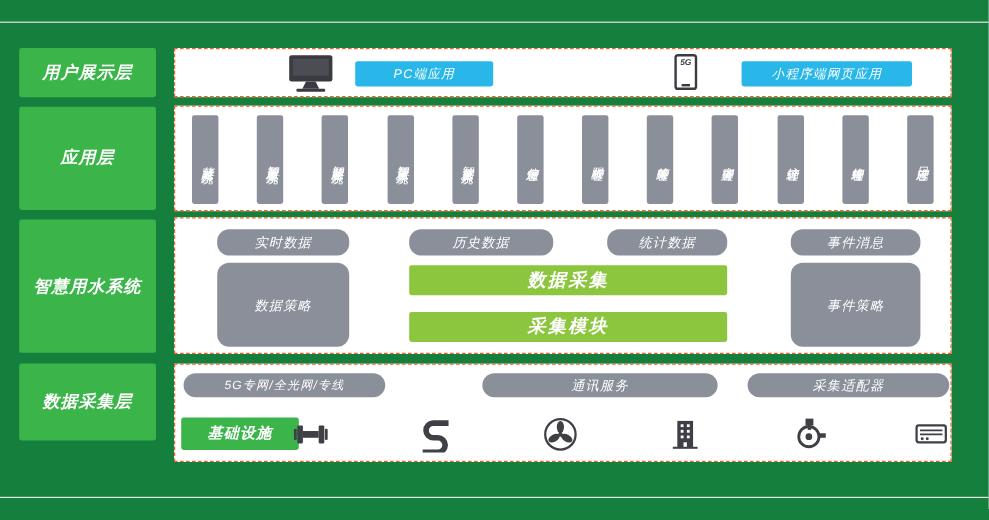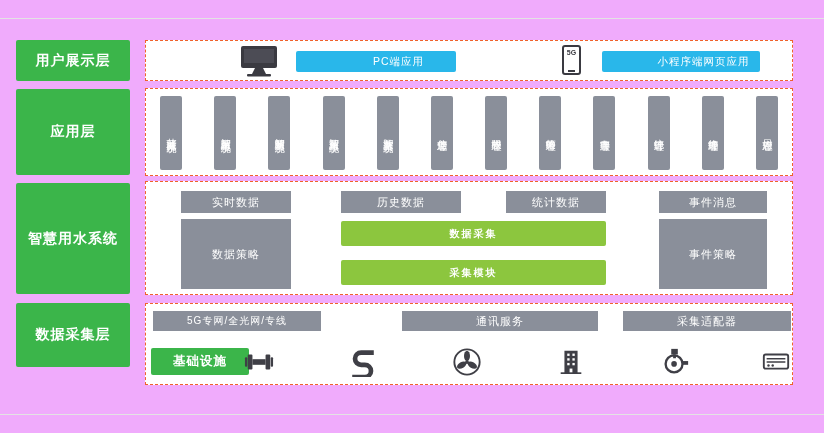--- a/index.html
+++ b/index.html
@@ -1,44 +1,43 @@
 <!DOCTYPE html>
 <html><head>
 <meta charset="utf-8">
 <style>
   html,body{margin:0;padding:0;background:#f4f4f4;}
   .stage{
-    position:relative;width:824px;height:433px;background:#f0abfc;
+    position:relative;width:824px;height:433px;background:#15803d;
     font-family:"Liberation Sans","DejaVu Sans",sans-serif;
-    margin:0 auto;overflow:hidden;
+    margin:0 auto;overflow:hidden;font-style:italic;
   }
   .rule{position:absolute;left:0;width:824px;height:1px;background:#e3e3e3;}
   .green-label{
     position:absolute;left:16px;width:114px;background:#3bb54a;color:#fff;
     display:flex;align-items:center;justify-content:center;
     font-weight:bold;font-size:14px;border-radius:2px;letter-spacing:1px;
   }
   .dashed{
     position:absolute;left:145px;width:648px;border:1px dashed #f0622c;
     background:#fff;box-sizing:border-box;
   }
   .cyan-btn{
     position:absolute;background:#29b7ea;color:#fff;font-size:10.5px;
     display:flex;align-items:center;justify-content:center;border-radius:2px;
     letter-spacing:1px;
-    padding-left:45px;
   }
   .gray-box{
     position:absolute;background:#8a8f9a;color:#fff;font-size:11px;
-    display:flex;align-items:center;justify-content:center;border-radius:0;
+    display:flex;align-items:center;justify-content:center;border-radius:10px;
     letter-spacing:1px;
     text-align:center;
   }
   .green-bar{
-    position:absolute;background:#8cc63e;color:#fff;font-size:10px;font-weight:bold;
+    position:absolute;background:#8cc63e;color:#fff;font-size:15px;font-weight:bold;
     display:flex;align-items:center;justify-content:center;border-radius:2px;
     letter-spacing:2px;
   }
   .bars-row{
     position:absolute;left:0;top:7px;width:100%;height:74px;
     display:flex;justify-content:space-between;padding:0 14px;box-sizing:border-box;
   }
   .vbar{
     width:22px;height:74px;background:#8a8f9a;border-radius:2px;
     display:flex;align-items:center;justify-content:center;
@@ -76,21 +75,21 @@
         <rect x="6" y="4" width="30" height="14" fill="#4c4c55"></rect>
         <path d="M17 23 h8 l3 6 h-14 z" fill="#3a3a41"></path>
         <rect x="9" y="29" width="24" height="2.5" rx="1" fill="#3a3a41"></rect>
       </svg>
     </span>
     <div class="cyan-btn" style="left:150px;top:10px;width:115px;height:21px">PC端应用</div>
     <div class="phone" style="left:416px;top:4px">
       <span class="fiveg">5G</span>
       <span class="homebar"></span>
     </div>
-    <div class="cyan-btn" style="left:456px;top:10px;width:113px;height:21px">小程序端网页应用</div>
+    <div class="cyan-btn" style="left:472px;top:10px;width:142px;height:21px">小程序端网页应用</div>
   </div>
 
   <div class="dashed" style="top:88px;height:88px">
     <div class="bars-row">
       <div class="vbar">
           <span>节能减排系统</span>
         </div>
       <div class="vbar">
           <span>智慧用电系统</span>
         </div>

